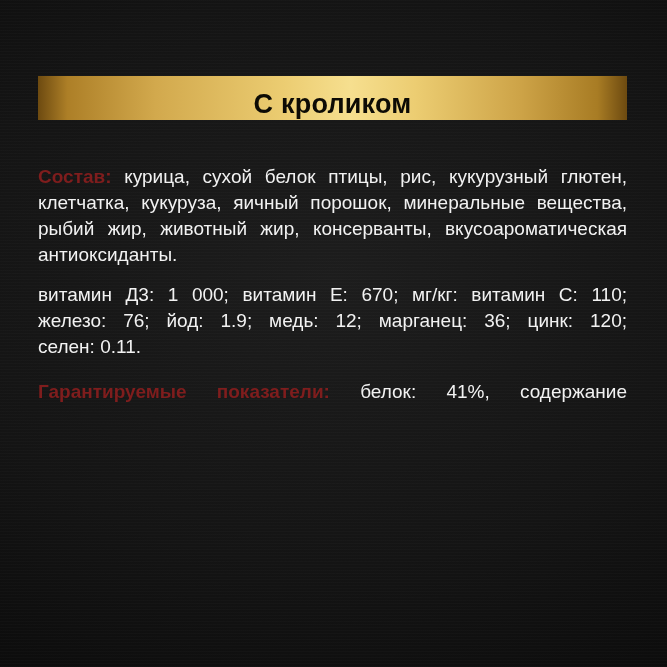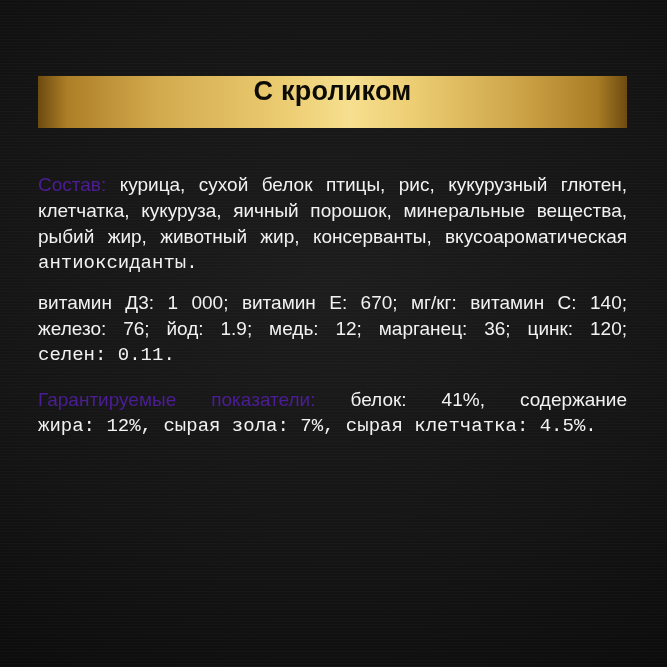--- a/index.html
+++ b/index.html
@@ -11,23 +11,23 @@
     height: 667px;
     overflow: hidden;
     background:
       repeating-linear-gradient(0deg, rgba(255,255,255,0.015) 0 1px, rgba(0,0,0,0) 1px 3px),
       radial-gradient(130% 95% at 50% 42%, #1d1d1d 0%, #141414 45%, #0a0a0a 80%, #020202 100%);
     font-family: "Liberation Sans", "DejaVu Sans", sans-serif;
     -webkit-font-smoothing: antialiased;
   }
   .banner {
     margin: 76px 40px 0 38px;
-    height: 52px;
+    height: 44px;
     display: flex;
-    align-items: flex-start;
+    align-items: flex-end;
     justify-content: center;
     background: linear-gradient(90deg,
       #6d4a10 0%,
       #ad7f27 5%,
       #d2a94d 20%,
       #eccd72 42%,
       #f6df8f 53%,
       #eccd72 64%,
       #cda347 82%,
       #a87c24 95%,
@@ -49,47 +49,45 @@
   .para.p2 { margin-bottom: 19px; }
   .para.p3 { margin-bottom: 0; }
   .line {
     text-align: justify;
     text-align-last: justify;
     white-space: normal;
   }
   .line.last {
     text-align: justify;
     text-align-last: left;
-    font-family: Liberation Mono, monospace;
   }
   .lbl {
-    font-weight: 400;
-    color: #4c1d95;
+    font-weight: 700;
+    color: #7f1d1d;
   }
 </style>
 </head>
 <body>
 
 <div class="banner">
   <span class="banner-title">С кроликом</span>
 </div>
 
 <div class="content">
 
   <div class="para p1">
     <div class="line"><span class="lbl">Состав:</span> <span>курица, сухой белок птицы, рис, кукурузный глютен,</span></div>
     <div class="line">клетчатка, кукуруза, яичный порошок, минеральные вещества,</div>
     <div class="line">рыбий жир, животный жир, консерванты, вкусоароматическая</div>
     <div class="line last">антиоксиданты.</div>
   </div>
 
   <div class="para p2">
-    <div class="line">витамин Д3: 1 000; витамин Е: 670; мг/кг: витамин С: 140;</div>
+    <div class="line">витамин Д3: 1 000; витамин Е: 670; мг/кг: витамин С: 110;</div>
     <div class="line">железо: 76; йод: 1.9; медь: 12; марганец: 36; цинк: 120;</div>
     <div class="line last">селен: 0.11.</div>
   </div>
 
   <div class="para p3">
     <div class="line"><span class="lbl">Гарантируемые показатели:</span> <span>белок: 41%, содержание</span></div>
-    <div class="line last">жира: 12%, сырая зола: 7%, сырая клетчатка: 4.5%.</div>
   </div>
 
 </div>
 
 </body></html>

